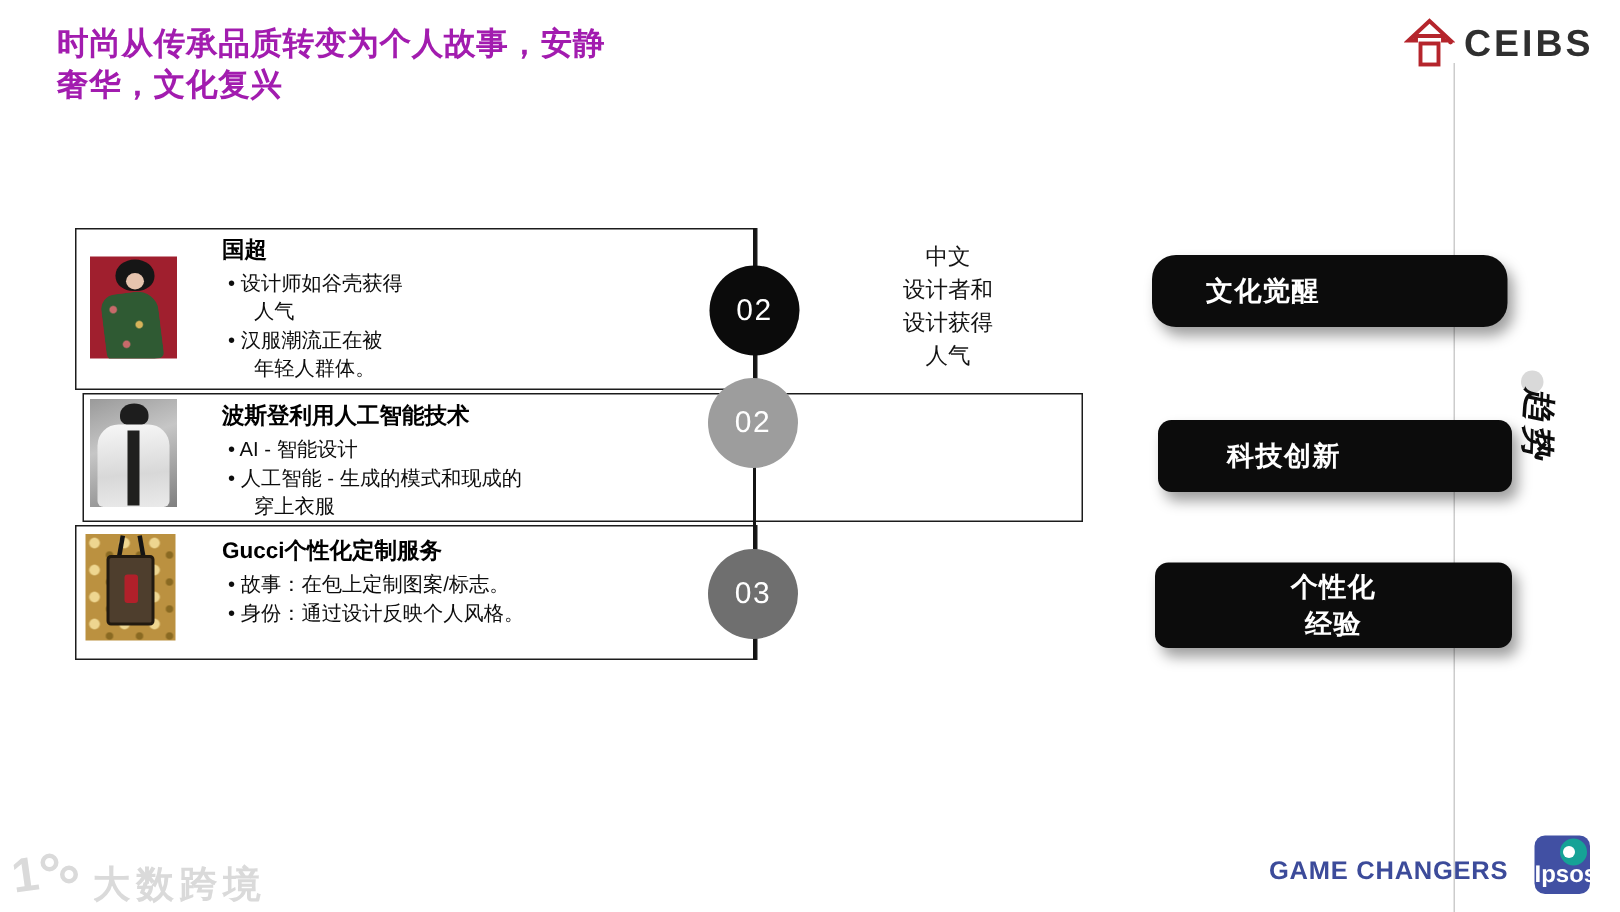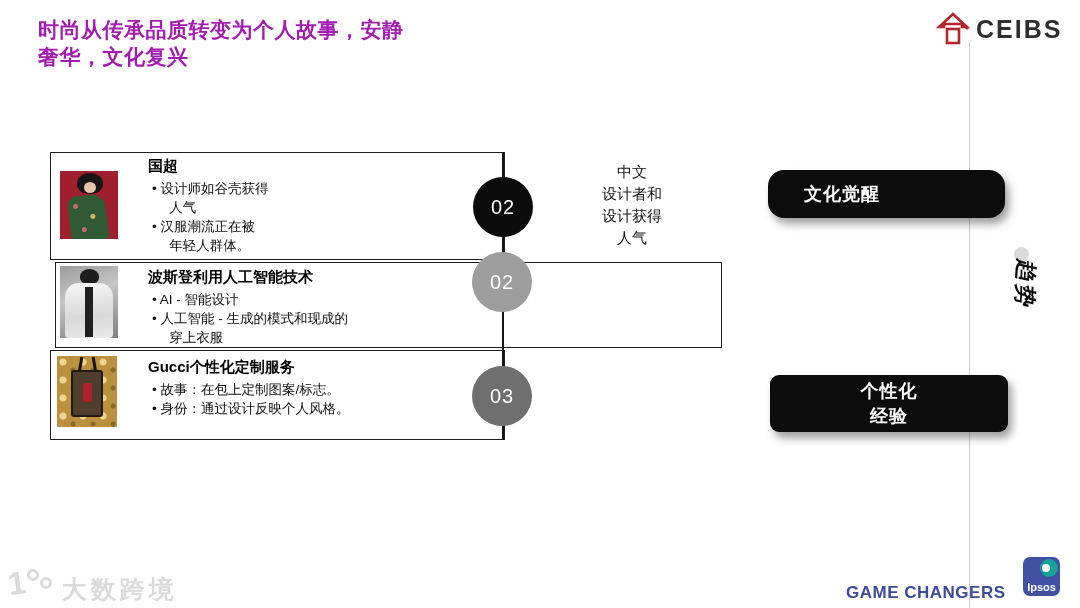--- a/index.html
+++ b/index.html
@@ -102,27 +102,27 @@
 
   
   .watermark { position:absolute; left:8px; top:560px; display:flex; align-items:center; color:#dadada; z-index:2; }
   .wm-one { font-size:32px; font-weight:bold; transform:rotate(-8deg); }
   .wm-ring { display:inline-block; width:12px; height:12px; border:3px solid #dadada; border-radius:50%; margin-left:1px; }
   .wm-ring.up { transform:translateY(-8px); }
   .wm-text { font-size:25px; font-weight:bold; letter-spacing:4px; margin-left:10px;margin-top:13px; }
 
   
   .tagline { position:absolute; left:846px; top:571px; font-size:17px; font-weight:bold;
-    color:#3c4b9a; letter-spacing:0.5px; z-index:2;margin-top:12px; }
+    color:#3c4b9a; letter-spacing:0.5px; z-index:2; }
   .ipsos { position:absolute; left:1023px; top:557px; width:37px; height:39px; background:#4150a3;
     border-radius:7px; z-index:3; }
   .ipsos .swirl { position:absolute; right:2px; top:2px; width:18px; height:18px; background:#16a296; border-radius:50%; }
   .ipsos .swirl:after { content:""; position:absolute; left:2px; top:5px; width:8px; height:8px; background:#ffffff; border-radius:50%; }
   .ipsos .ipsos-word { position:absolute; bottom:3px; width:100%; text-align:center;
-    color:#fff; font-size:11px; font-weight:bold; }
+    color:#fff; font-size:16px; font-weight:bold; }
 </style>
 </head>
 <body>
 
 <div id="slide">
 
   <div class="title pre">时尚从传承品质转变为个人故事，安静
 奢华，文化复兴</div>
 
   <div class="ceibs">
@@ -171,20 +171,23 @@
   </div>
   <div class="rowtext t2">
     <div class="row-heading">波斯登利用人工智能技术</div>
     <div class="row-bullets pre">• AI - 智能设计
 • 人工智能 - 生成的模式和现成的
 　 穿上衣服</div>
   </div>
   <div class="circle c2" style="background: rgb(157, 157, 157);">
     <span>02</span>
   </div>
+  <div class="blabel b2">
+    <span>科技创新</span>
+  </div>
 
   <div class="photo p3">
     <div class="strapL"></div>
     <div class="strapR"></div>
     <div class="bag"></div>
     <div class="mark"></div>
   </div>
   <div class="rowtext t3">
     <div class="row-heading">Gucci个性化定制服务</div>
     <div class="row-bullets pre">• 故事：在包上定制图案/标志。

